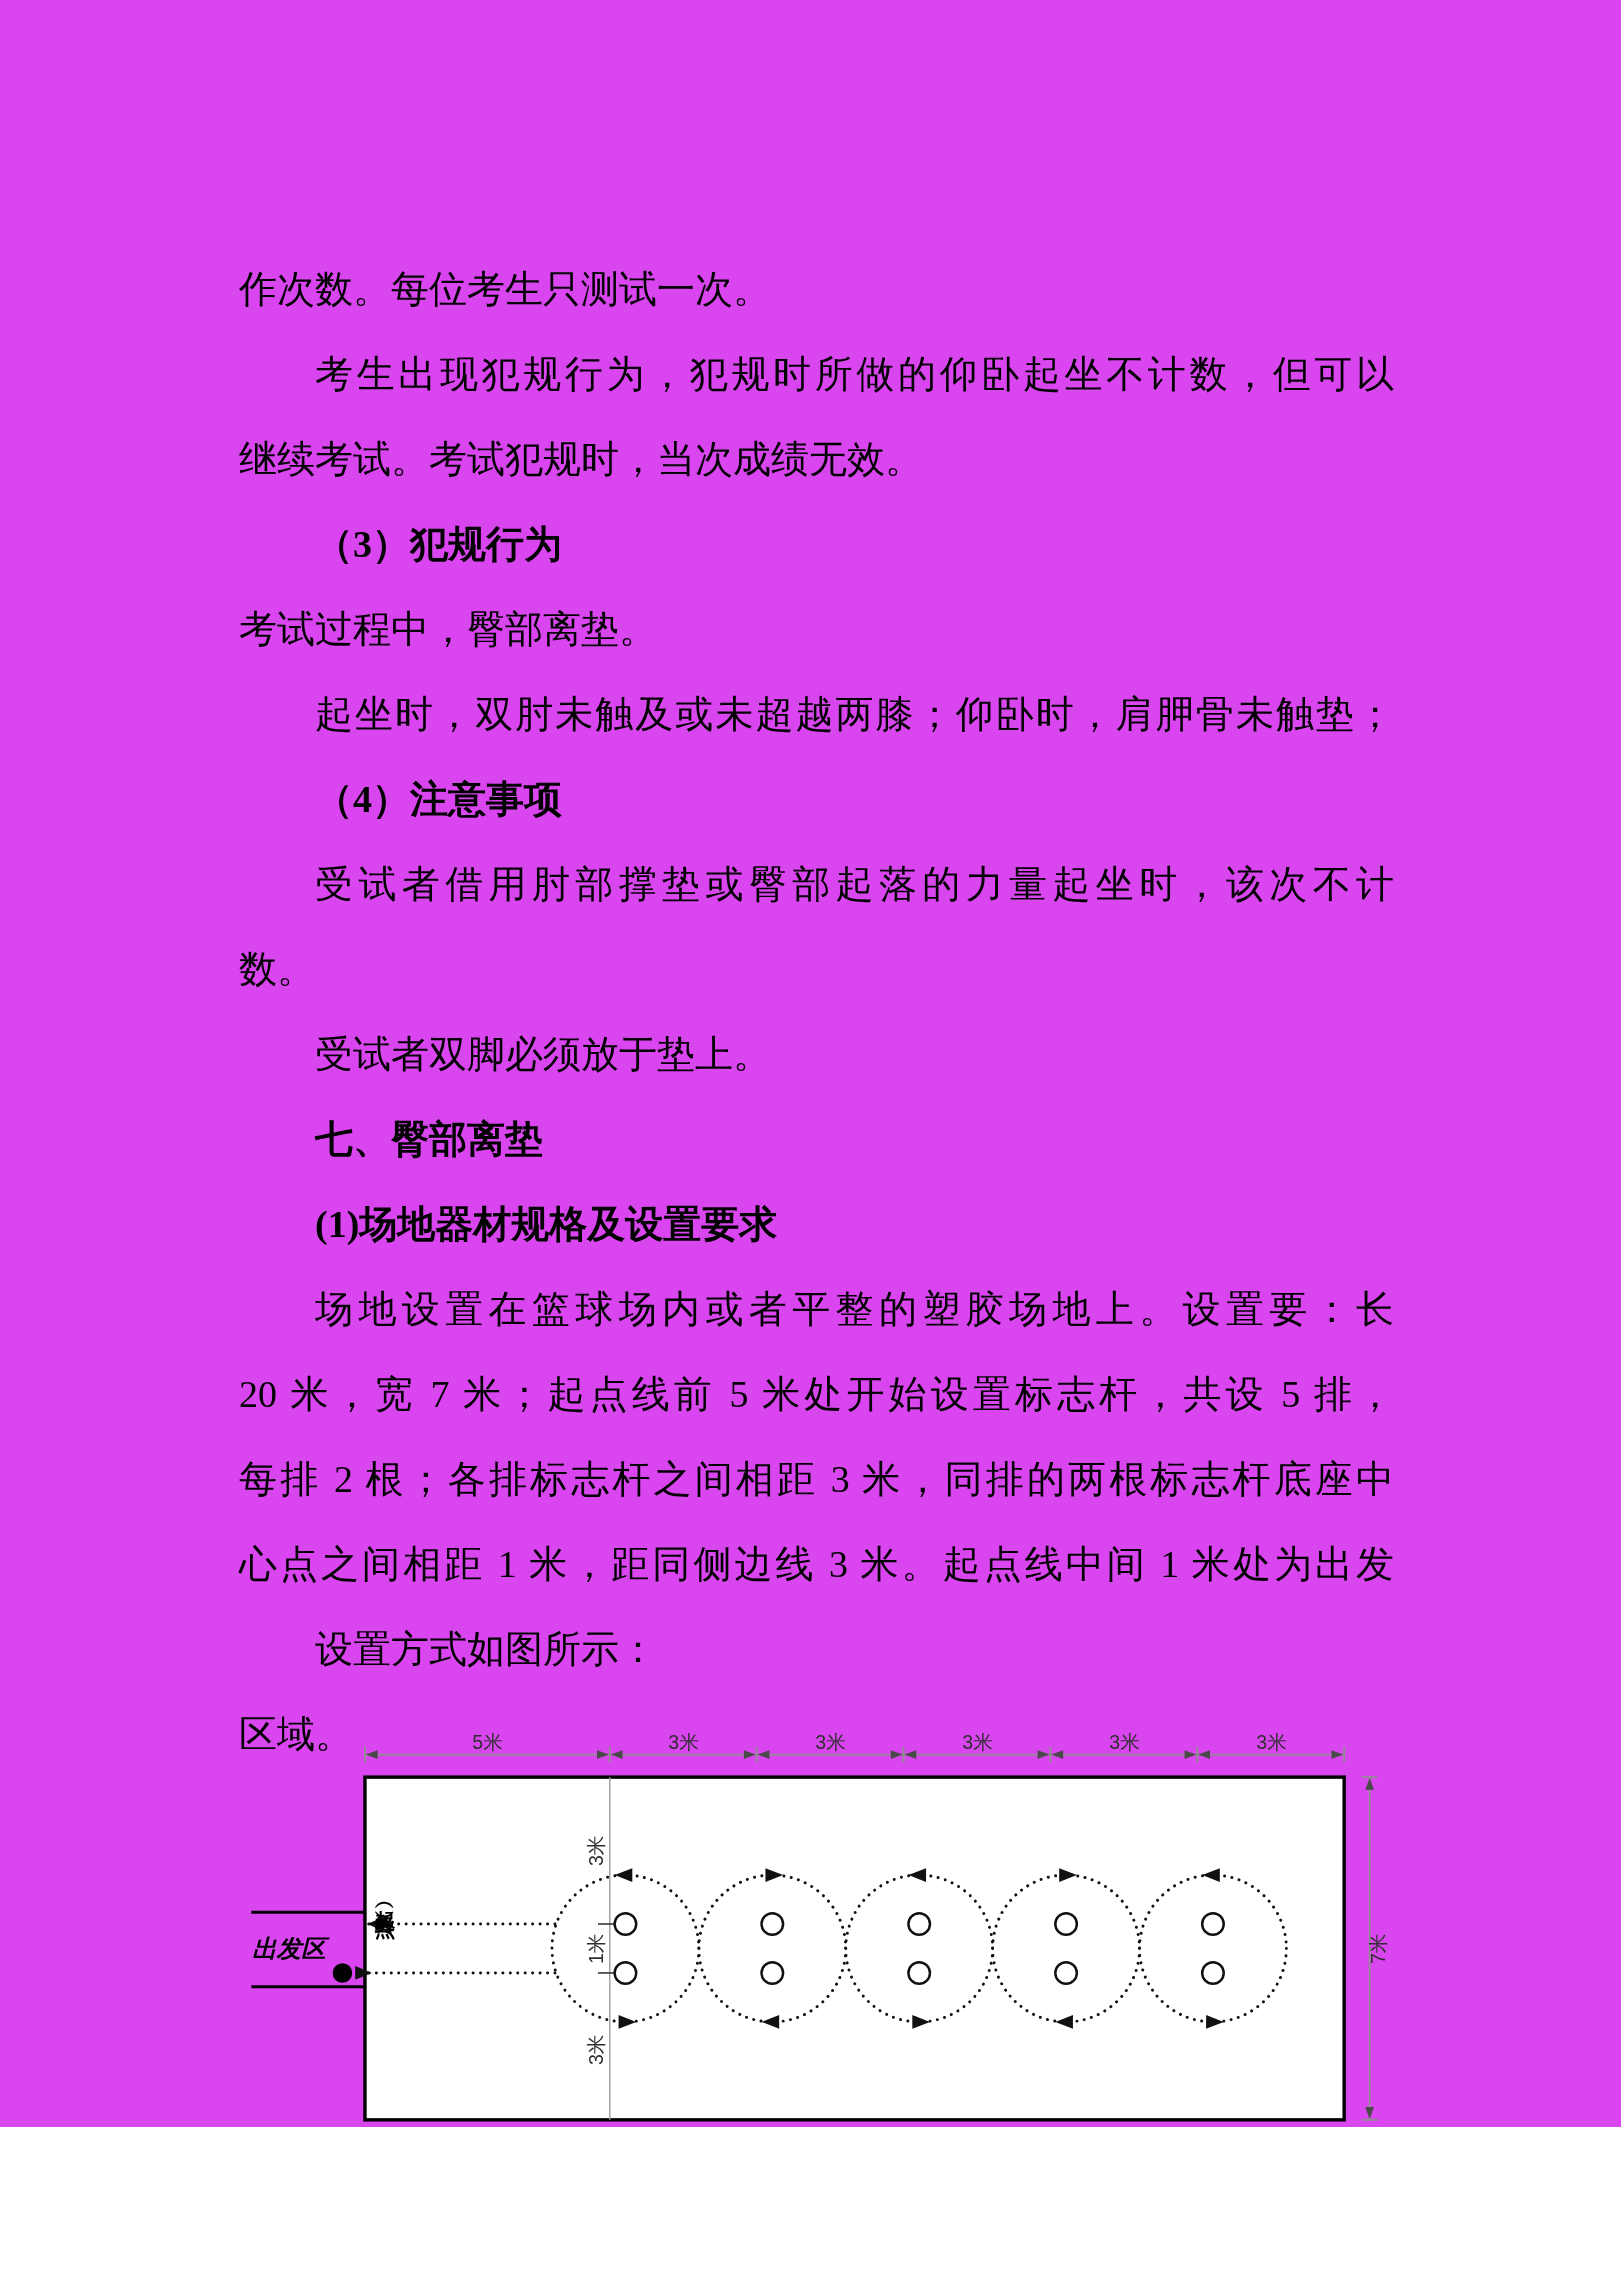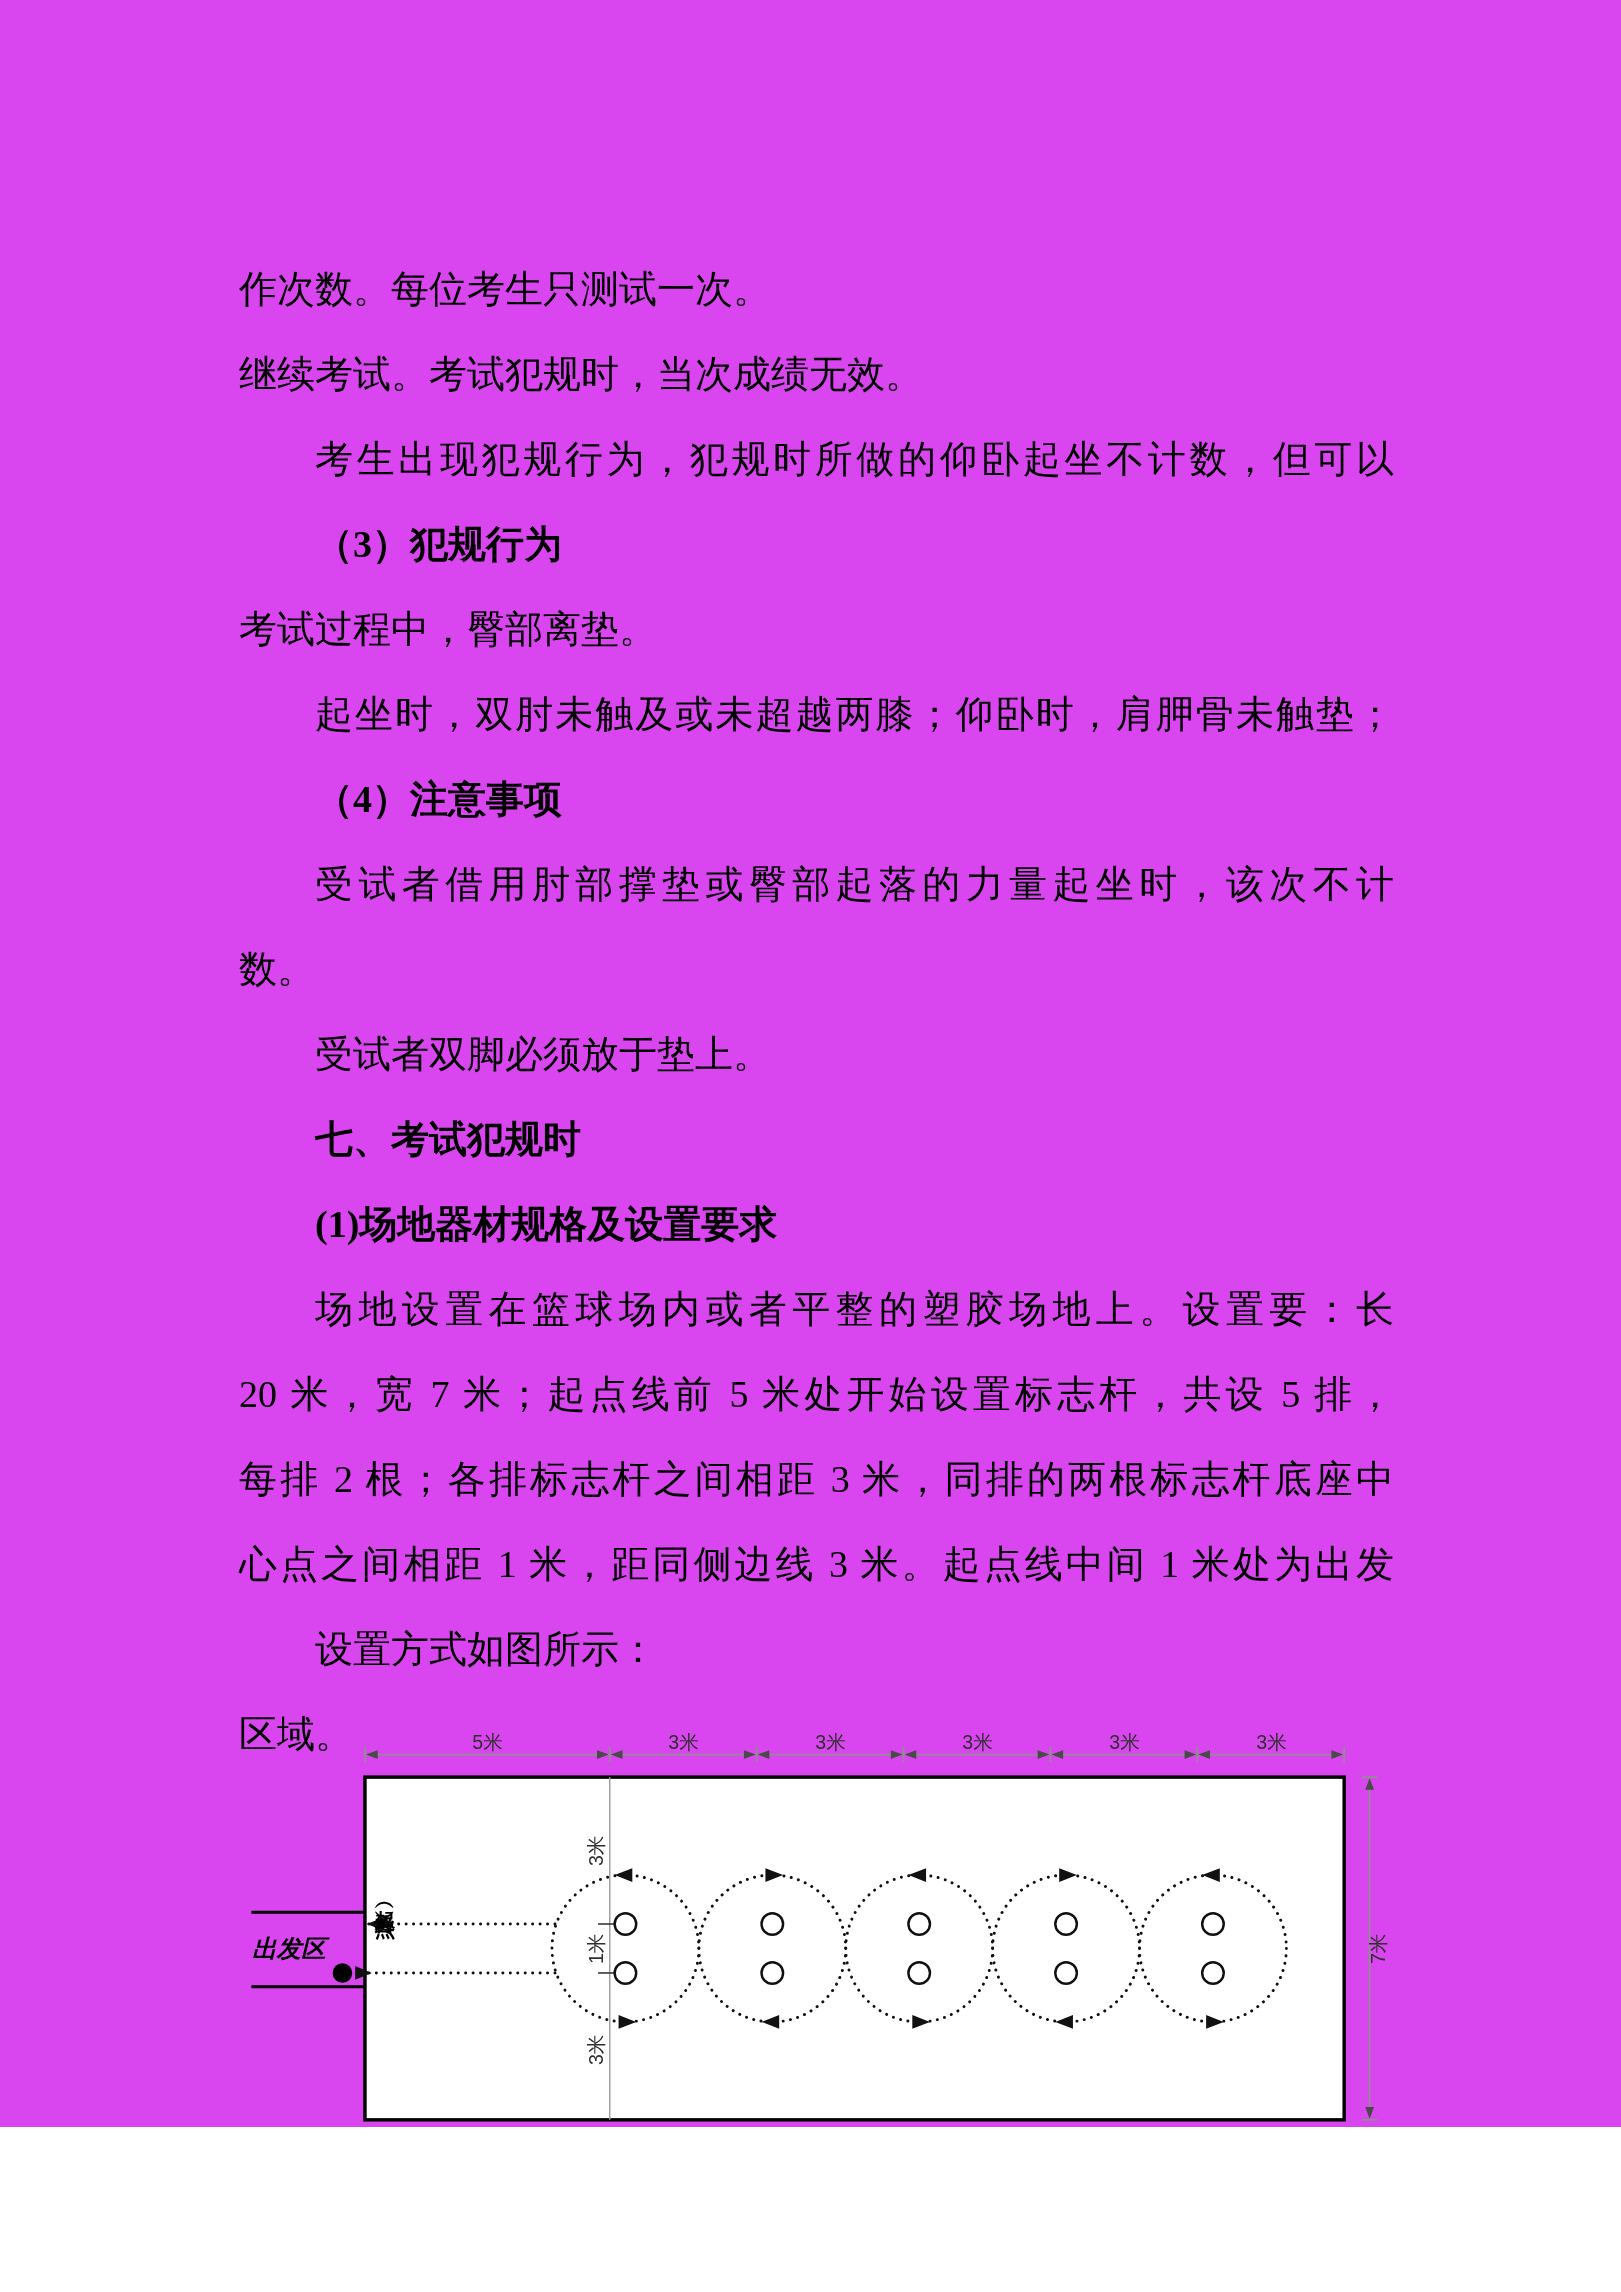--- a/index.html
+++ b/index.html
@@ -51,30 +51,30 @@
   }
   .legend-label{font-size:23.5px;line-height:27.4px;color:#000;text-align:center;font-weight:600;}
 </style>
 </head>
 <body>
 
 <div class="page">
 
   <div class="doc-body">
       <div class="line plain">作次数。每位考生只测试一次。</div>
+      <div class="line indent-fill">考生出现犯规行为，犯规时所做的仰卧起坐不计数，但可以</div>
       <div class="line plain">继续考试。考试犯规时，当次成绩无效。</div>
-      <div class="line indent-fill">考生出现犯规行为，犯规时所做的仰卧起坐不计数，但可以</div>
       <div class="line heading">（3）犯规行为</div>
       <div class="line plain">考试过程中，臀部离垫。</div>
       <div class="line indent-fill">起坐时，双肘未触及或未超越两膝；仰卧时，肩胛骨未触垫；</div>
       <div class="line heading">（4）注意事项</div>
       <div class="line indent-fill">受试者借用肘部撑垫或臀部起落的力量起坐时，该次不计</div>
       <div class="line plain">数。</div>
       <div class="line indent">受试者双脚必须放于垫上。</div>
-      <div class="line heading">七、考试犯规时</div>
+      <div class="line heading">七、臀部离垫</div>
       <div class="line heading">(1)场地器材规格及设置要求</div>
       <div class="line indent-fill">场地设置在篮球场内或者平整的塑胶场地上。设置要：长</div>
       <div class="line fill">20 米，宽 7 米；起点线前 5 米处开始设置标志杆，共设 5 排，</div>
       <div class="line fill">每排 2 根；各排标志杆之间相距 3 米，同排的两根标志杆底座中</div>
       <div class="line fill">心点之间相距 1 米，距同侧边线 3 米。起点线中间 1 米处为出发</div>
       <div class="line indent">设置方式如图所示：</div>
       <div class="line plain">区域。</div>
     </div>
 
   <div class="diagram">

